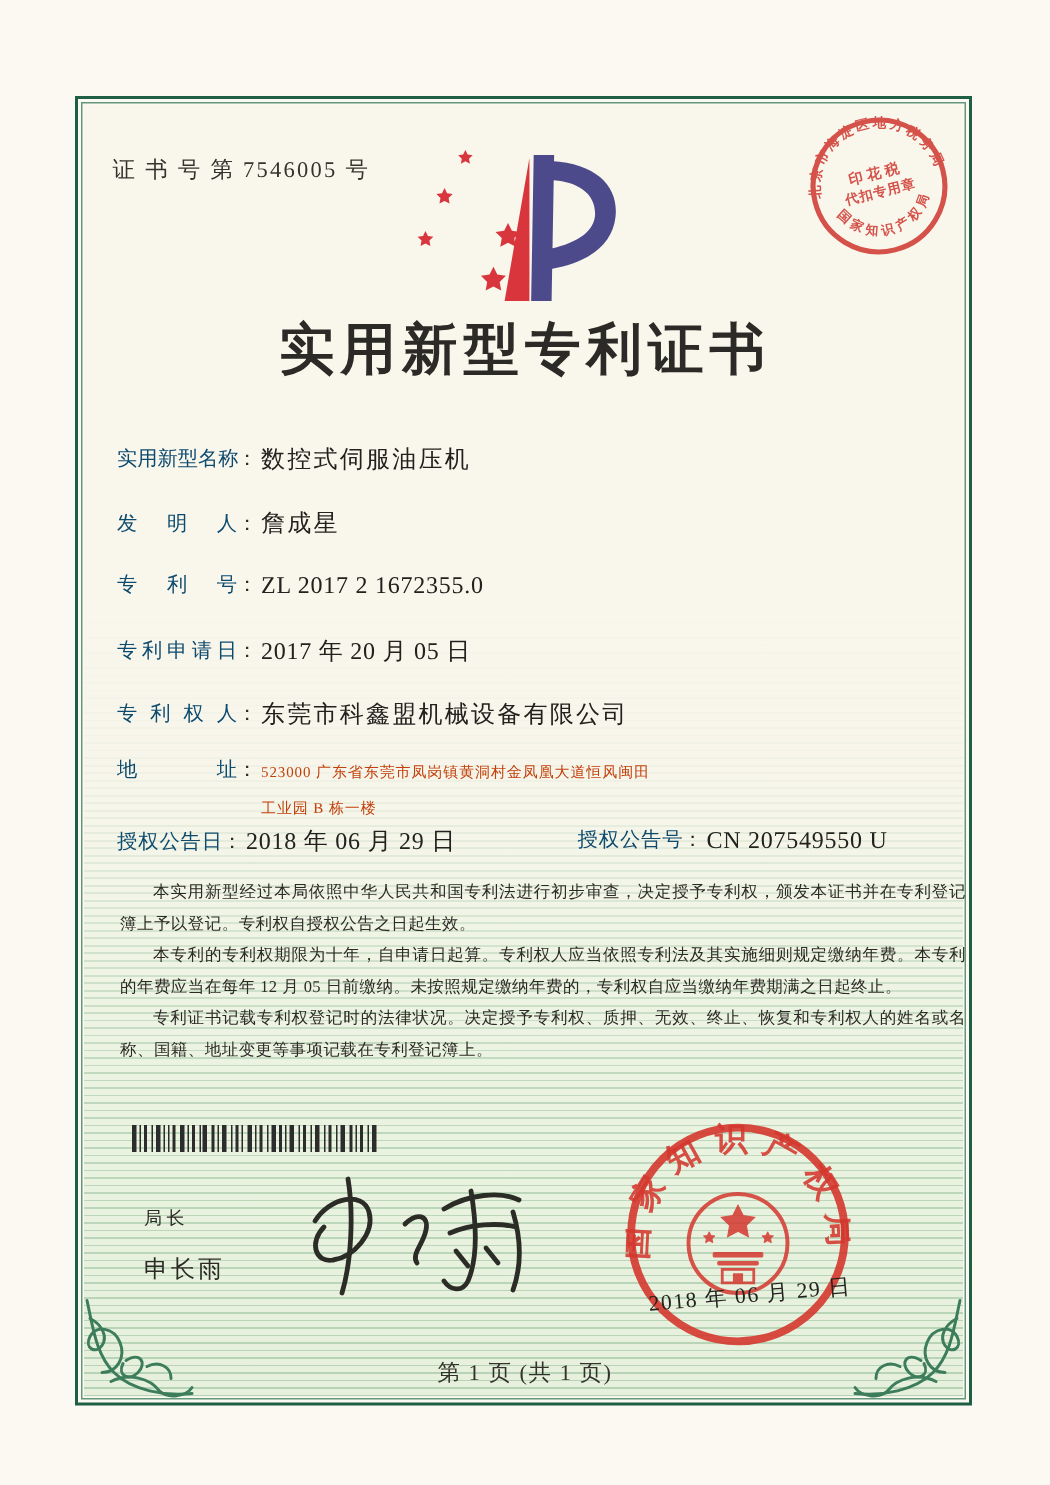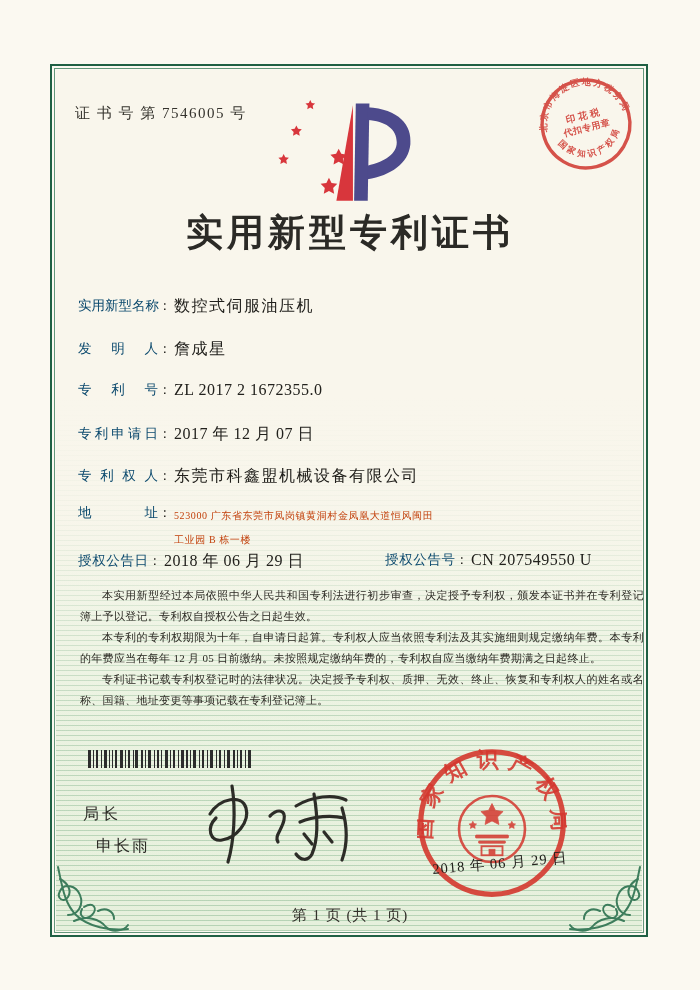--- a/index.html
+++ b/index.html
@@ -53,21 +53,21 @@
   .addr-line{font-size:10px;letter-spacing:0.6px;line-height:24px;color:#c2410c;}
 
   .grant-no{position:absolute;left:307px;top:0;}
 
   .paras{position:absolute;left:80px;right:56px;top:585px;
          font-size:11px;line-height:21px;letter-spacing:0.3px;color:#2c2a24;text-align:justify;}
   .paras p{margin:0;text-indent:2em;}
 
   .barcode{left:88px;top:750px;width:170px;height:18px;}
 
-  .signer-title{left:83px;top:804px;font-size:16px;letter-spacing:3px;color:#2b2a25;}
+  .signer-title{left:96px;top:804px;font-size:12px;letter-spacing:3px;color:#2b2a25;}
   .signer-name{left:96px;top:836px;font-size:16px;letter-spacing:2px;color:#2b2a25;}
   .signature{left:192px;top:780px;width:170px;height:90px;}
 
   .seal{left:417px;top:748px;width:150px;height:150px;}
   .seal-date{left:425px;top:854px;width:150px;text-align:center;font-size:14.5px;
              letter-spacing:1px;transform:rotate(-5deg);color:#23221e;}
 
   .tax-stamp{left:538px;top:76px;width:96px;height:96px;transform:rotate(-14deg);opacity:0.92;}
 
   .footer{left:0;right:0;top:906px;text-align:center;font-size:15px;letter-spacing:1px;color:#33312b;}
@@ -125,21 +125,21 @@
   <div class="row t" style="top:296px">
     <span class="lbl">实用新型名称</span><span class="colon">：</span><span class="val">数控式伺服油压机</span>
   </div>
   <div class="row t" style="top:339px">
     <span class="lbl">发明人</span><span class="colon">：</span><span class="val">詹成星</span>
   </div>
   <div class="row t" style="top:381px">
     <span class="lbl">专利号</span><span class="colon">：</span><span class="val val-num">ZL 2017 2 1672355.0</span>
   </div>
   <div class="row t" style="top:424px">
-    <span class="lbl">专利申请日</span><span class="colon">：</span><span class="val val-num">2017 年 12 月 07 日</span>
+    <span class="lbl">专利申请日</span><span class="colon">：</span><span class="val val-num">2017 年 20 月 05 日</span>
   </div>
   <div class="row t" style="top:466px">
     <span class="lbl">专利权人</span><span class="colon">：</span><span class="val">东莞市科鑫盟机械设备有限公司</span>
   </div>
   <div class="row" style="top:504px">
     <span class="lbl">地址</span><span class="colon">：</span><span class="addr-wrap"><span class="addr-line">523000 广东省东莞市凤岗镇黄洞村金凤凰大道恒风闽田</span><br><span class="addr-line">工业园 B 栋一楼</span></span>
   </div>
   <div class="row t" style="top:551px">
     <span class="lbl" style="width:70px">授权公告日</span><span class="colon">：</span><span class="val val-num">2018 年 06 月 29 日</span>
     <span class="grant-no t">

